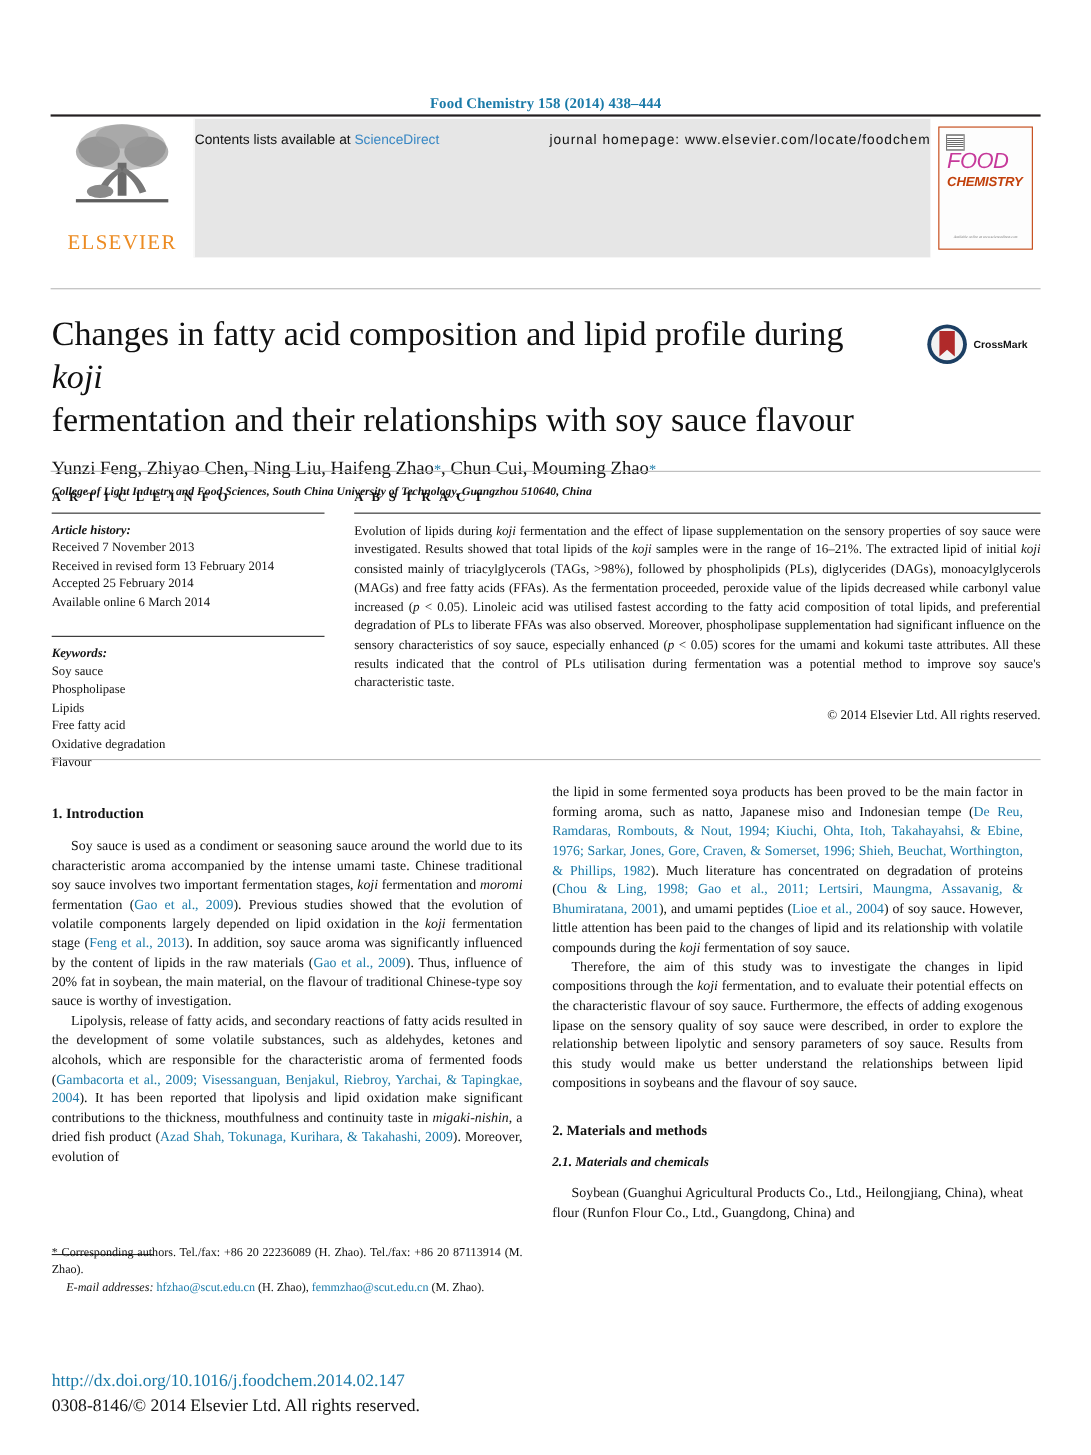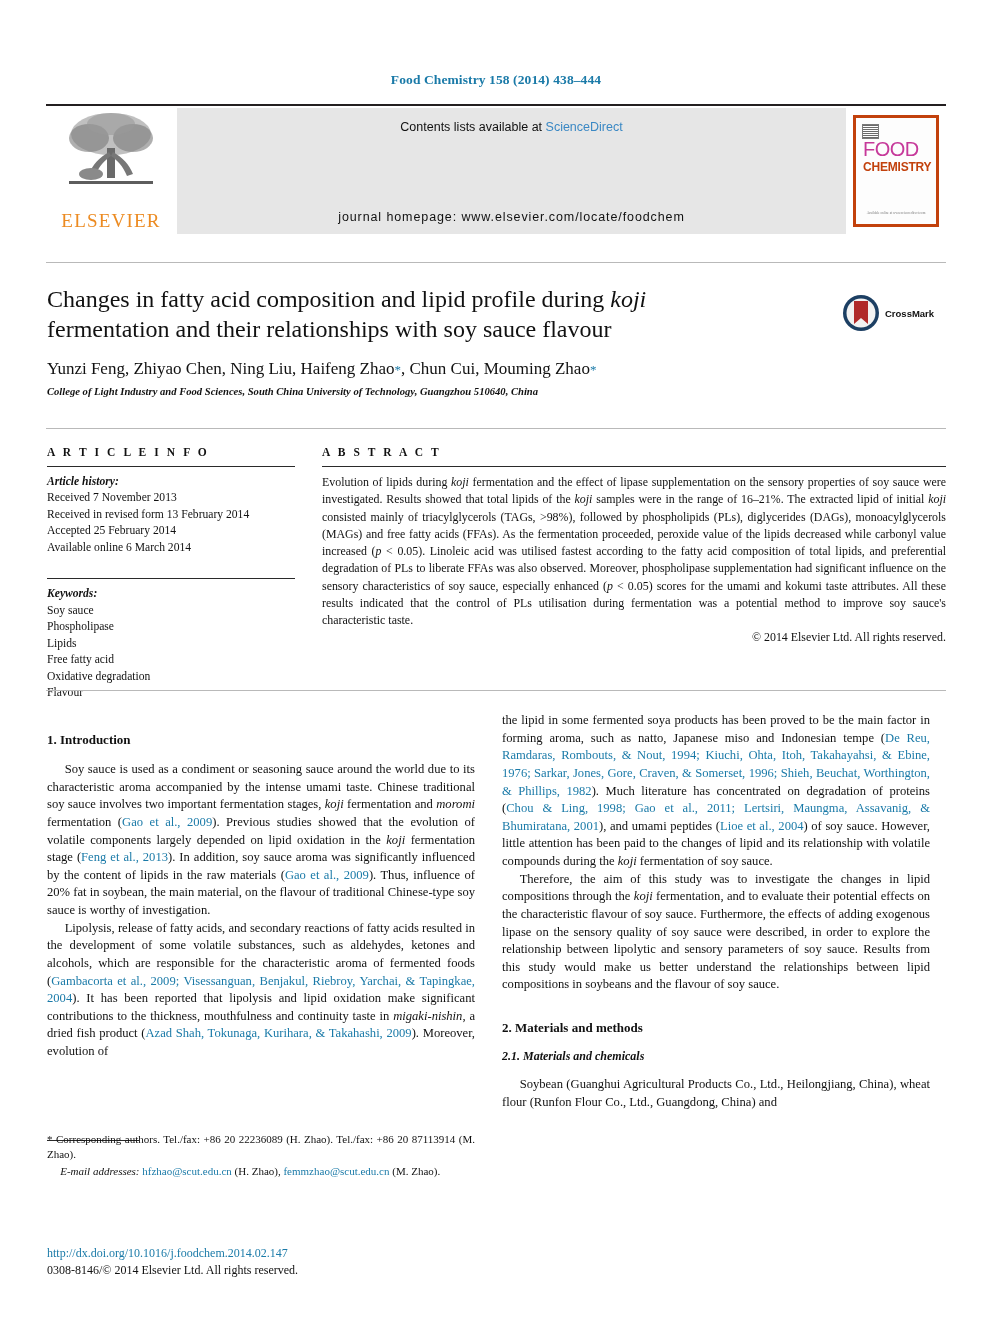--- a/index.html
+++ b/index.html
@@ -18,21 +18,21 @@
   .page {
     width: 992px;
     height: 1323px;
     position: relative;
     box-sizing: border-box;
   }
 
   
   .running-head {
     position: absolute;
-    top: 72px;
+    top: 86px;
     left: 0;
     width: 992px;
     text-align: center;
     font-size: 13.5px;
     font-weight: bold;
     color: #1a7aa8;
     letter-spacing: .1px;
   }
 
   
@@ -69,21 +69,20 @@
     letter-spacing: 1.2px;
     color: #ec8b22;
     line-height: 1;
     margin-top: 1px;
   }
   .masthead-center {
     flex: 1 1 auto;
     background: #e6e6e6;
     border-left: 1px solid #ffffff;
     display: flex;
-    flex-direction: column;
     justify-content: space-between;
     padding: 12px 0 10px 0;
     box-sizing: border-box;
     text-align: center;
   }
   .contents-line {
     font-family: "Liberation Sans", sans-serif;
     font-size: 12.5px;
     color: #111;
   }
@@ -107,24 +106,25 @@
     flex: 0 0 100px;
     width: 100px;
     background: #ffffff;
     display: flex;
     align-items: center;
     justify-content: center;
   }
   .cover-box {
     width: 86px;
     height: 112px;
-    border: 3px solid #c2410c;
+    border: 1px solid #c2410c;
     background: #fdfdfd;
     position: relative;
     box-sizing: border-box;
+    font-style: italic;
   }
   .cover-stamp {
     position: absolute;
     top: 6px; left: 6px;
     width: 15px; height: 13px;
     background: repeating-linear-gradient(#6b6b6b 0 1px, #ffffff 1px 2px);
     border: 1px solid #7a7a7a;
   }
   .cover-food {
     position: absolute;
@@ -162,21 +162,21 @@
     border-top: 1px solid #b9b9b9;
   }
   .title-block {
     position: absolute;
     top: 284px;
     left: 47px;
     width: 760px;
   }
   .article-title {
     font-family: "Liberation Serif", serif;
-    font-size: 24px;
+    font-size: 31px;
     line-height: 1.26;
     color: #111;
     margin: 0;
     font-weight: normal;
   }
   .article-title .it { font-style: italic; }
   .authors {
     font-size: 17px;
     margin-top: 14px;
     line-height: 1.25;
@@ -257,21 +257,21 @@
     font-size: 11.9px;
     line-height: 1.45;
     text-align: justify;
     color: #111;
     margin: 0;
   }
   .abstract-text .it { font-style: italic; }
   .copyright-line {
     font-size: 11.9px;
     text-align: right;
-    margin-top: 1px;
+    margin-top: 14px;
     color: #111;
   }
 
   
   .body-rule {
     position: absolute;
     top: 690px;
     left: 46px;
     width: 900px;
     border-top: 1px solid #b9b9b9;
@@ -333,21 +333,21 @@
   }
   .footnotes p { margin: 0; }
   .footnotes .fn-corr { text-indent: 0; }
   .footnotes .fn-mail { text-indent: 1.2em; margin-top: 2px; }
   .footnotes .it { font-style: italic; }
   .doi-block {
     position: absolute;
     top: 1245px;
     left: 47px;
     width: 460px;
-    font-size: 12px;
+    font-size: 16px;
     line-height: 1.42;
     color: #111;
   }
   .doi-link { color: #1a7aa8; }
 </style>
 </head>
 <body>
 
 <div class="page">
 

